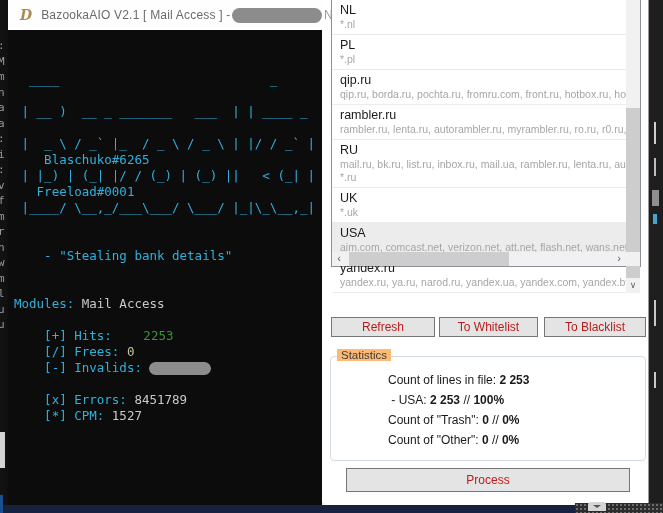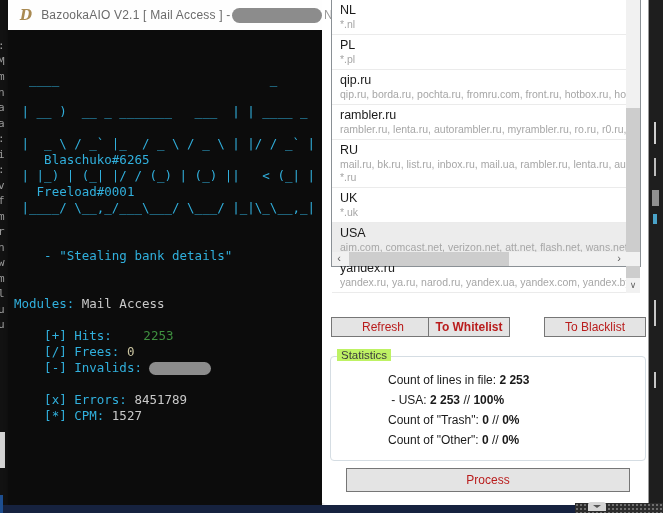--- a/index.html
+++ b/index.html
@@ -110,30 +110,30 @@
   #h-right-btn { right:0; }
   #scroll-corner { position:absolute; right:0; bottom:0; width:14px; height:14px; background:#f1f1f1; }
 
   
   .win-btn {
     position:absolute; height:20px; background:#e4e4e4; border:1px solid #767676;
     font-size:12px; color:#b91c1c; text-align:center; line-height:18px;
     font-family:"Liberation Sans", sans-serif;
   }
   #btn-refresh   { left:9px;   top:317px; width:104px; }
-  #btn-whitelist { left:106px; top:317px; width:82px;font-weight:bold;  }
+  #btn-whitelist { left:117px; top:317px; width:99px;  }
   #btn-blacklist { left:222px; top:317px; width:102px; }
 
   
   #stats-group {
     position:absolute; left:8px; top:356px; width:316px; height:105px;
     border:1px solid #d5dde3; border-radius:4px;
   }
   #stats-label {
-    position:absolute; top:-8px; left:6px; background:#bef264; padding:0 4px;
+    position:absolute; top:-8px; left:6px; background:#fdba74; padding:0 4px;
     font-size:11.5px; color:#3c3c3c;
   }
   #stats-rows { padding:13px 0 0 17px; }
   .stats-row { font-size:12px; line-height:20px; color:#1a1a1a; white-space:pre;margin-left:40px; }
   .stats-row b { font-weight:bold; }
 
   #process-btn { left:8px; top:468px; width:284px; height:24px; line-height:22px;margin-left:16px; }
 
   
   #taskbar { position:absolute; left:0; top:505px; width:663px; height:8px; background:#16223f; }

